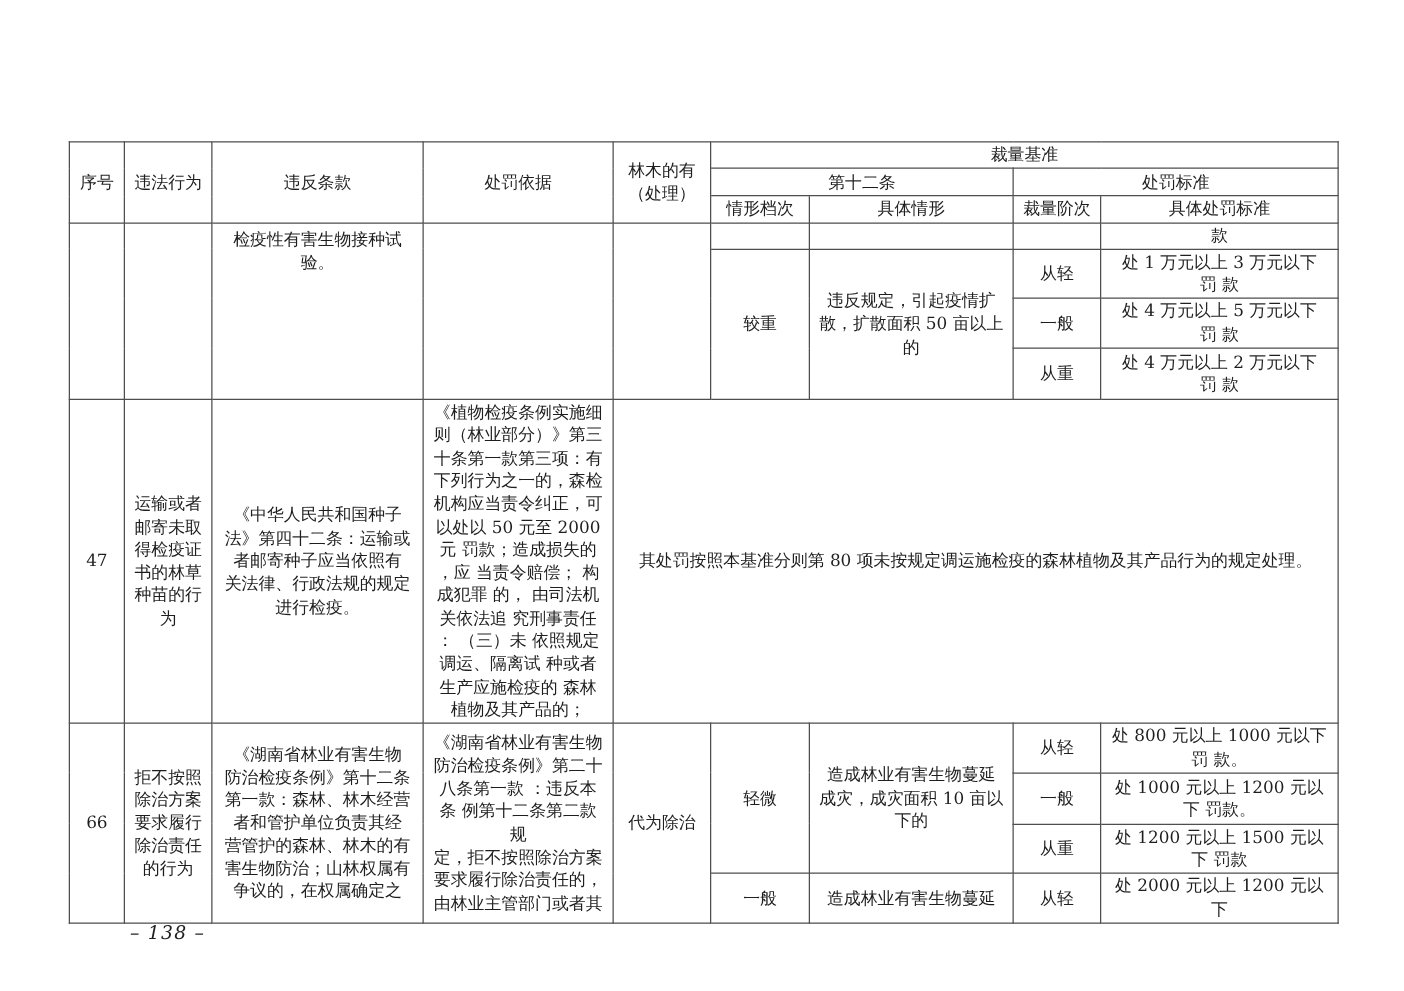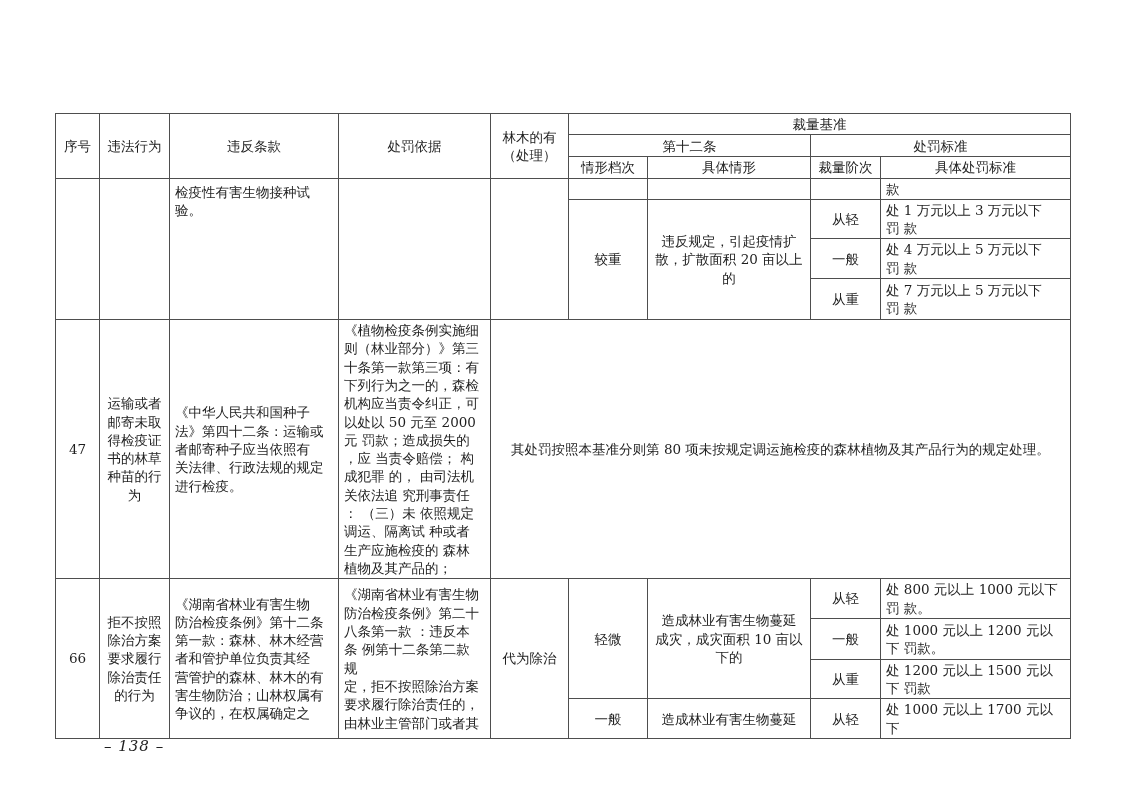--- a/index.html
+++ b/index.html
@@ -21,21 +21,21 @@
     border: 1px solid #4e4e4e;
     font-size: 13.5px;
     line-height: 18.3px;
     text-align: center;
     vertical-align: middle;
     padding: 1px 5px;
     white-space: pre-wrap;
     word-break: break-all;
     overflow: hidden;
   }
-  td.tl { text-align: left; }
+  td.tl { text-align: center; }
   td.vt { vertical-align: top; padding-top: 4px; }
 
   tr.hr1 { height: 16px; }
   tr.hr2 { height: 22px; }
   tr.hr3 { height: 20px; }
   tr.rb1 { height: 21px; }
   tr.rb2 { height: 36px; }
   tr.rb3 { height: 38px; }
   tr.rb4 { height: 41px; }
   tr.rb5 { height: 256px; }
@@ -96,34 +96,34 @@
       <td rowspan="4"></td>
       <td rowspan="4"></td>
       <td></td>
       <td></td>
       <td></td>
       <td class="tl">款</td>
     </tr>
     <tr class="rb2">
       <td rowspan="3">较重</td>
       <td rowspan="3">违反规定，引起疫情扩
-散，扩散面积 20 亩以上
+散，扩散面积 50 亩以上
 的</td>
       <td>从轻</td>
       <td class="tl">处 1 万元以上 3 万元以下
 罚 款</td>
     </tr>
     <tr class="rb3">
       <td>一般</td>
       <td class="tl">处 4 万元以上 5 万元以下
 罚 款</td>
     </tr>
     <tr class="rb4">
       <td>从重</td>
-      <td class="tl">处 7 万元以上 5 万元以下
+      <td class="tl">处 4 万元以上 2 万元以下
 罚 款</td>
     </tr>
 
     <tr class="rb5">
       <td>47</td>
       <td>运输或者
 邮寄未取
 得检疫证
 书的林草
 种苗的行
@@ -188,19 +188,19 @@
     </tr>
     <tr class="rb8">
       <td>从重</td>
       <td class="tl">处 1200 元以上 1500 元以
 下 罚款</td>
     </tr>
     <tr class="rb9">
       <td>一般</td>
       <td>造成林业有害生物蔓延</td>
       <td>从轻</td>
-      <td class="tl">处 1000 元以上 1700 元以下</td>
+      <td class="tl">处 2000 元以上 1200 元以下</td>
     </tr>
   </tbody>
     </table>
 
   <div class="pageno">– 138 –</div>
 </div>
 
 </body></html>

